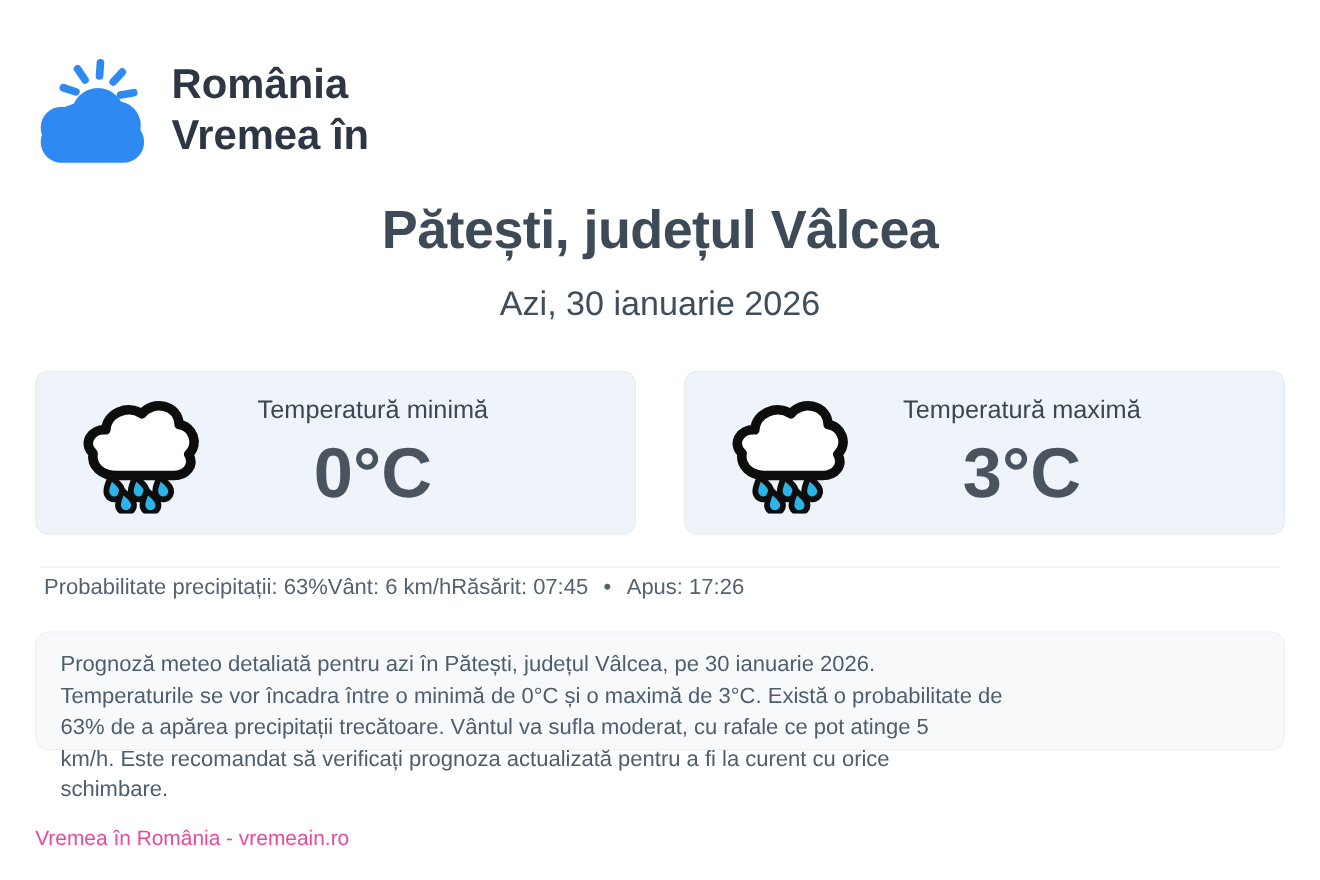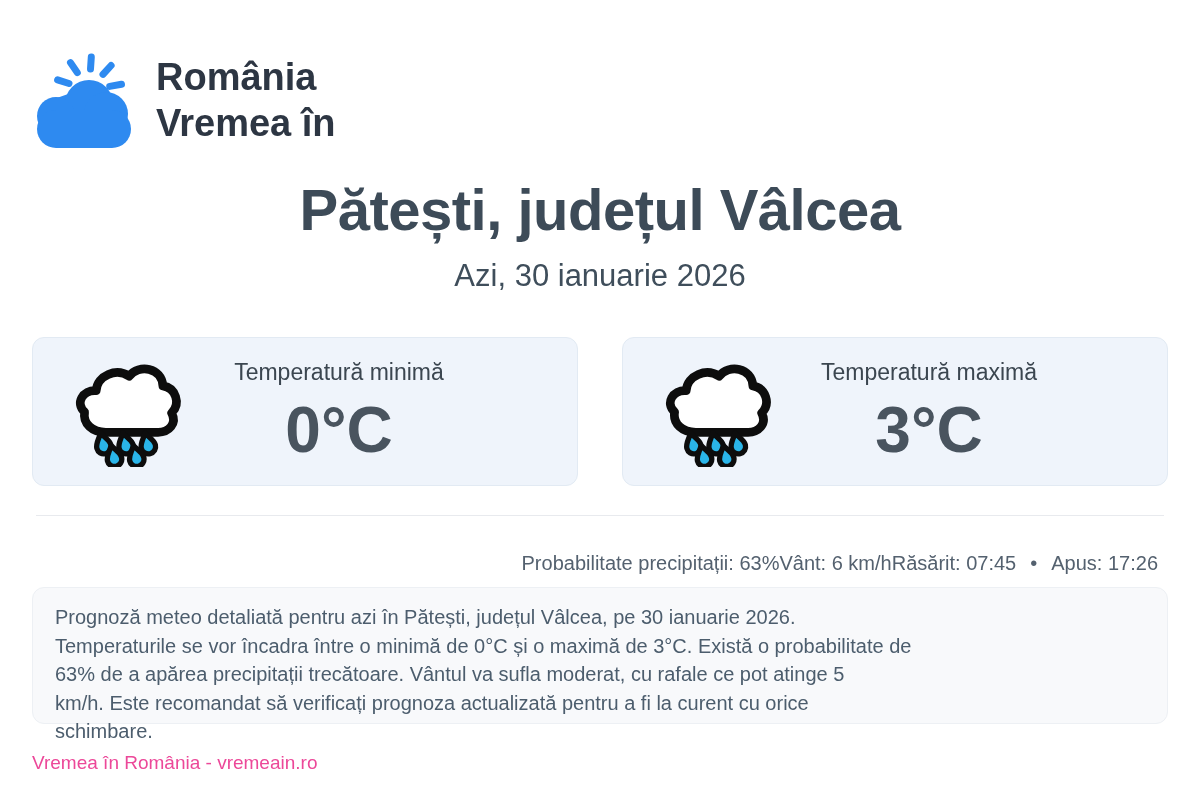--- a/index.html
+++ b/index.html
@@ -6,38 +6,38 @@
   html, body { width: 1200px; height: 800px; overflow: hidden; background: #ffffff; }
   body { font-family: "Liberation Sans", "DejaVu Sans", sans-serif; }
   .page { width: 1200px; height: 800px; padding: 0 32px; display: flex; flex-direction: column; }
 
   
   .brand { margin-top: 50px; display: flex; align-items: center; gap: 20px; }
   .brand-logo { width: 104px; height: 100px; flex-shrink: 0; }
   .brand-text { font-size: 38px; font-weight: 700; line-height: 46px; color: #2d3643; letter-spacing: 0; }
 
   
-  .page-title { margin-top: 26px; text-align: center; font-size: 58px; line-height: 67px; font-weight: 700; color: #3d4b58; letter-spacing: -0.5px; }
+  .page-title { margin-top: 26px; text-align: center; font-size: 49px; line-height: 67px; font-weight: 700; color: #3d4b58; letter-spacing: -0.5px; }
   .subtitle { margin-top: 14px; text-align: center; font-size: 31px; line-height: 38px; font-weight: 400; color: #3f4e5b; }
 
   
   .cards { margin-top: 42px; display: flex; gap: 44px; }
   .card { flex: 1; height: 149px; background: #eff4fb; border: 1px solid #e2eaf3; border-radius: 12px; display: flex; align-items: center; padding: 0 88px 0 40px; }
   .card-icon { width: 116px; height: 110px; flex-shrink: 0; }
   .card-text { flex: 1; text-align: center; }
   .card-label { font-size: 23px; color: #3b4650; }
   .card-value { margin-top: 10px; font-size: 64px; line-height: 68px; font-weight: 700; color: #49545f; }
 
   
   .divider { height: 1px; background: #e8eaee; margin: 29px 4px 0 4px; }
-  .stats { margin-top: 33px; padding: 0 10px 0 8px; display: flex; justify-content: flex-end; align-items: baseline; font-size: 20px; line-height: 28px; color: #54616f; }
+  .stats { margin-top: 4px; padding: 0 10px 0 8px; display: flex; justify-content: flex-start; align-items: baseline; font-size: 20px; line-height: 28px; color: #54616f; }
   .stat-sep { display: inline-block; margin: 0 14px; color: #54616f; }
 
   
-  .description { margin-top: 10px; height: 137px; background: #f8f9fb; border: 1px solid #edf0f4; border-radius: 12px; padding: 15px 22px; font-size: 20px; line-height: 28.5px; color: #4c5d6d; white-space: pre-line; overflow: visible; }
+  .description { margin-top: 26px; height: 108px; background: #f8f9fb; border: 1px solid #edf0f4; border-radius: 12px; padding: 15px 22px; font-size: 20px; line-height: 28.5px; color: #4c5d6d; white-space: pre-line; overflow: visible; }
 
   
   .footer { margin-top: auto; padding: 0 10px 26px 0; font-size: 19px; color: #ec4899; }
 </style>
 </head>
 <body>
 
 <svg width="0" height="0" style="position:absolute" aria-hidden="true">
   <defs>
     <symbol id="rain-cloud" viewBox="0 0 120 112">

